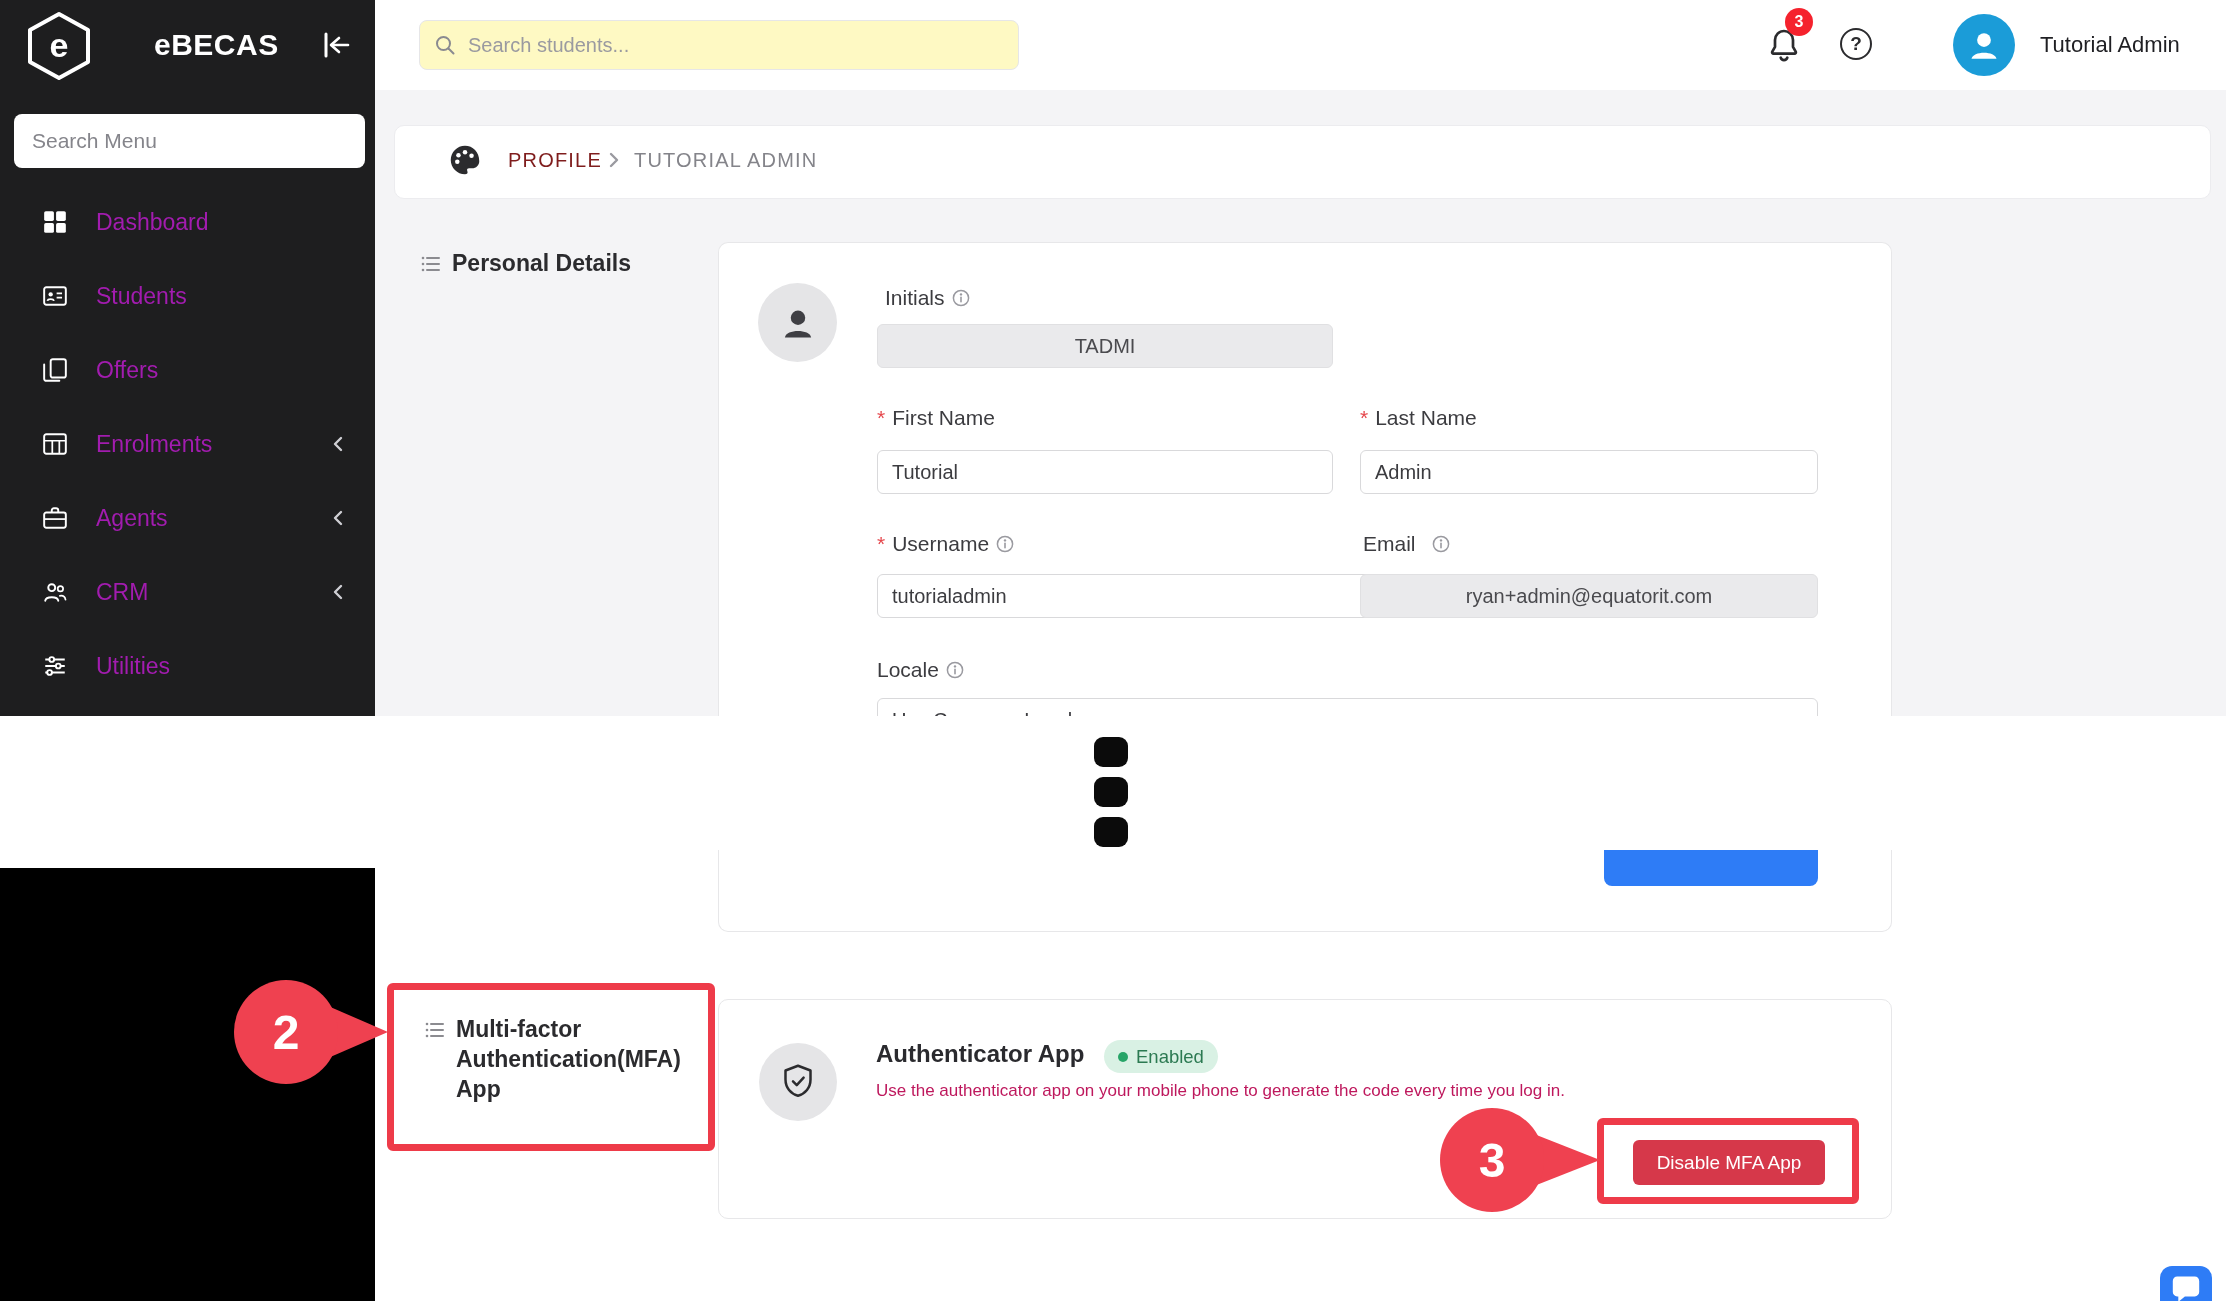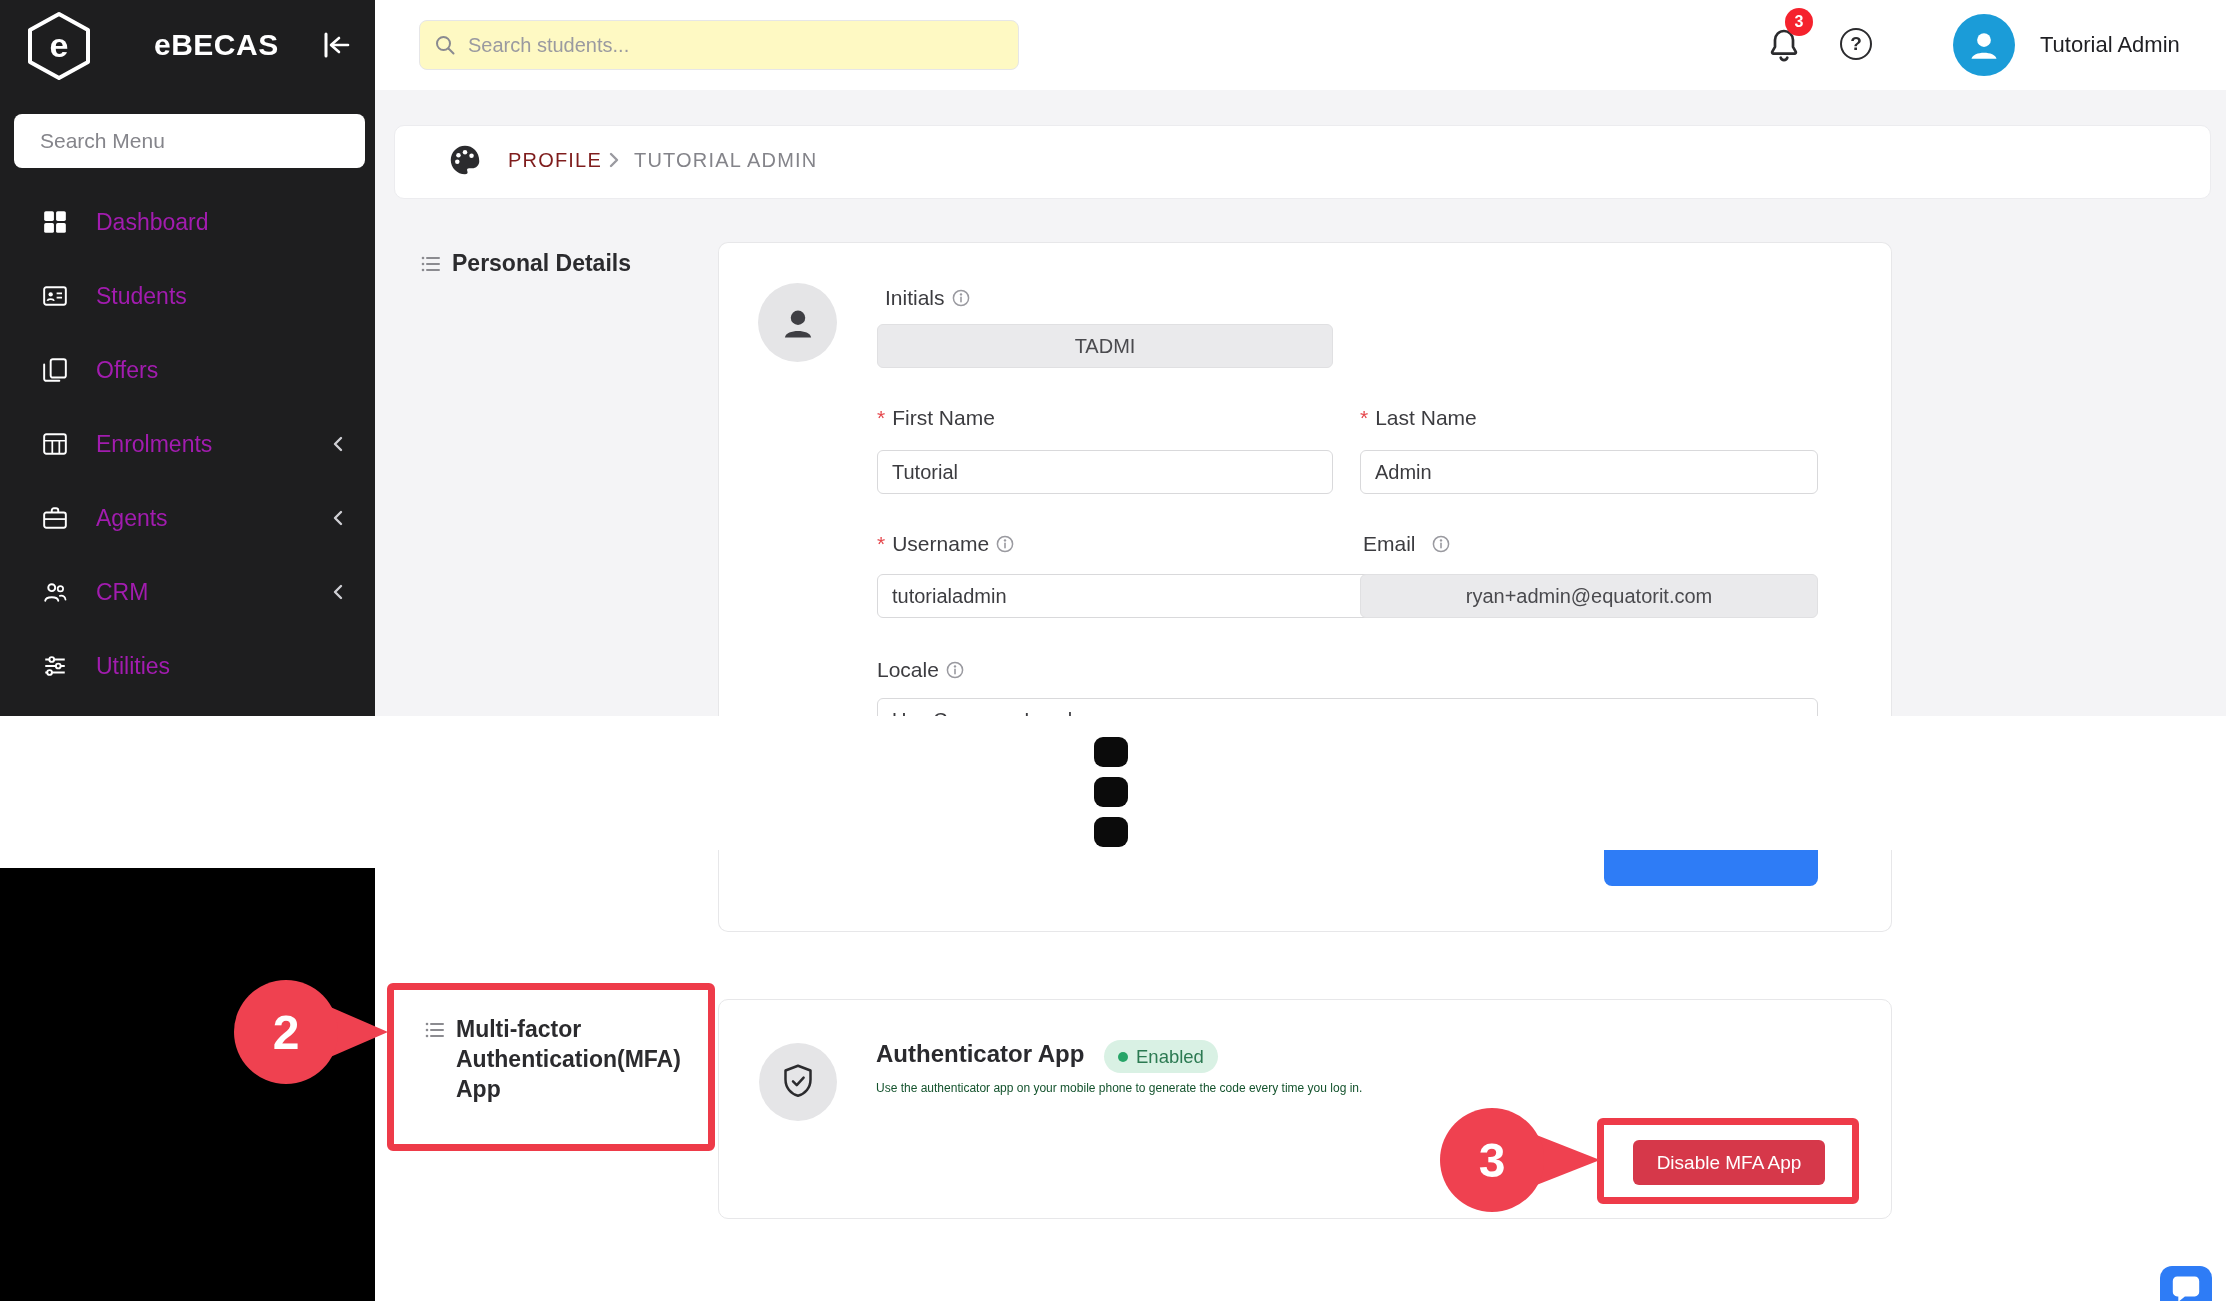--- a/index.html
+++ b/index.html
@@ -24,21 +24,21 @@
              display:flex;align-items:center;justify-content:center;}
   .tb-name{left:2040px;top:32px;font-size:22px;color:#1f1f23;}
 
   
   .sidebar-top{left:0;top:0;width:375px;height:716px;background:#1e1e1f;}
   .sidebar-bottom{left:0;top:868px;width:375px;height:433px;background:#000;}
   .logo-svg{left:24px;top:10px;}
   .logo-text{left:154px;top:28px;font-size:30px;font-weight:bold;color:#fff;letter-spacing:.5px;}
   .collapse{left:318px;top:30px;width:34px;height:30px;cursor:pointer;}
   .sb-search{left:14px;top:114px;width:351px;height:54px;border-radius:8px;border:0;outline:0;
-             padding:0 26px;font-size:21px;color:#3c3c40;font-family:"Liberation Sans", sans-serif;}
+             padding:0 18px;font-size:21px;color:#3c3c40;font-family:"Liberation Sans", sans-serif;}
   .sb-search::placeholder{color:#85858b;}
   .menu{left:0;top:185px;width:375px;}
   .menu-item{display:flex;align-items:center;height:74px;padding-left:42px;gap:28px;cursor:pointer;}
   .mi-icon{width:26px;height:26px;flex:0 0 26px;display:flex;}
   .mi-label{color:#a21caf;font-size:23px;}
   .mi-chevron{margin-left:auto;margin-right:26px;display:flex;}
 
   
   .main-bg{left:375px;top:90px;width:1851px;height:626px;background:#f4f4f6;}
 
@@ -83,21 +83,21 @@
   .mfa-lines{font-size:23px;font-weight:bold;color:#2b2b2e;line-height:30px;}
 
   
   .card2{left:718px;top:999px;width:1174px;height:220px;background:#fff;border:1px solid #e7e7e9;border-radius:10px;z-index:2;}
   .shield-circ{left:759px;top:1043px;width:78px;height:78px;border-radius:50%;background:#e5e5e7;
                display:flex;align-items:center;justify-content:center;z-index:3;}
   .auth-title{left:876px;top:1040px;font-size:24px;font-weight:bold;color:#2a2a2e;z-index:3;}
   .en-badge{left:1104px;top:1040px;height:33px;border-radius:17px;background:#d9f1e4;color:#2c7a52;
             font-size:18.5px;display:flex;align-items:center;gap:8px;padding:0 14px;z-index:3;}
   .en-dot{width:10px;height:10px;border-radius:50%;background:#27a568;}
-  .auth-desc{left:876px;top:1081px;font-size:12px;color:#14532d;z-index:3;}
+  .auth-desc{left:876px;top:1081px;font-size:17px;color:#be185d;z-index:3;}
   .redbox3{left:1597px;top:1118px;width:262px;height:86px;border:7px solid #ee3b49;border-radius:6px;z-index:7;}
   .disbtn{left:1633px;top:1140px;width:192px;height:45px;background:#d6384a;color:#fff;border:0;border-radius:6px;
           font-size:19px;z-index:8;cursor:pointer;font-family:"Liberation Sans", sans-serif;}
 
   
   .balloon{z-index:9;}
 
   
   .intercom{left:2160px;top:1266px;width:52px;height:52px;border-radius:12px;background:#2e7cf6;
             display:flex;align-items:flex-start;justify-content:center;z-index:9;cursor:pointer;}

